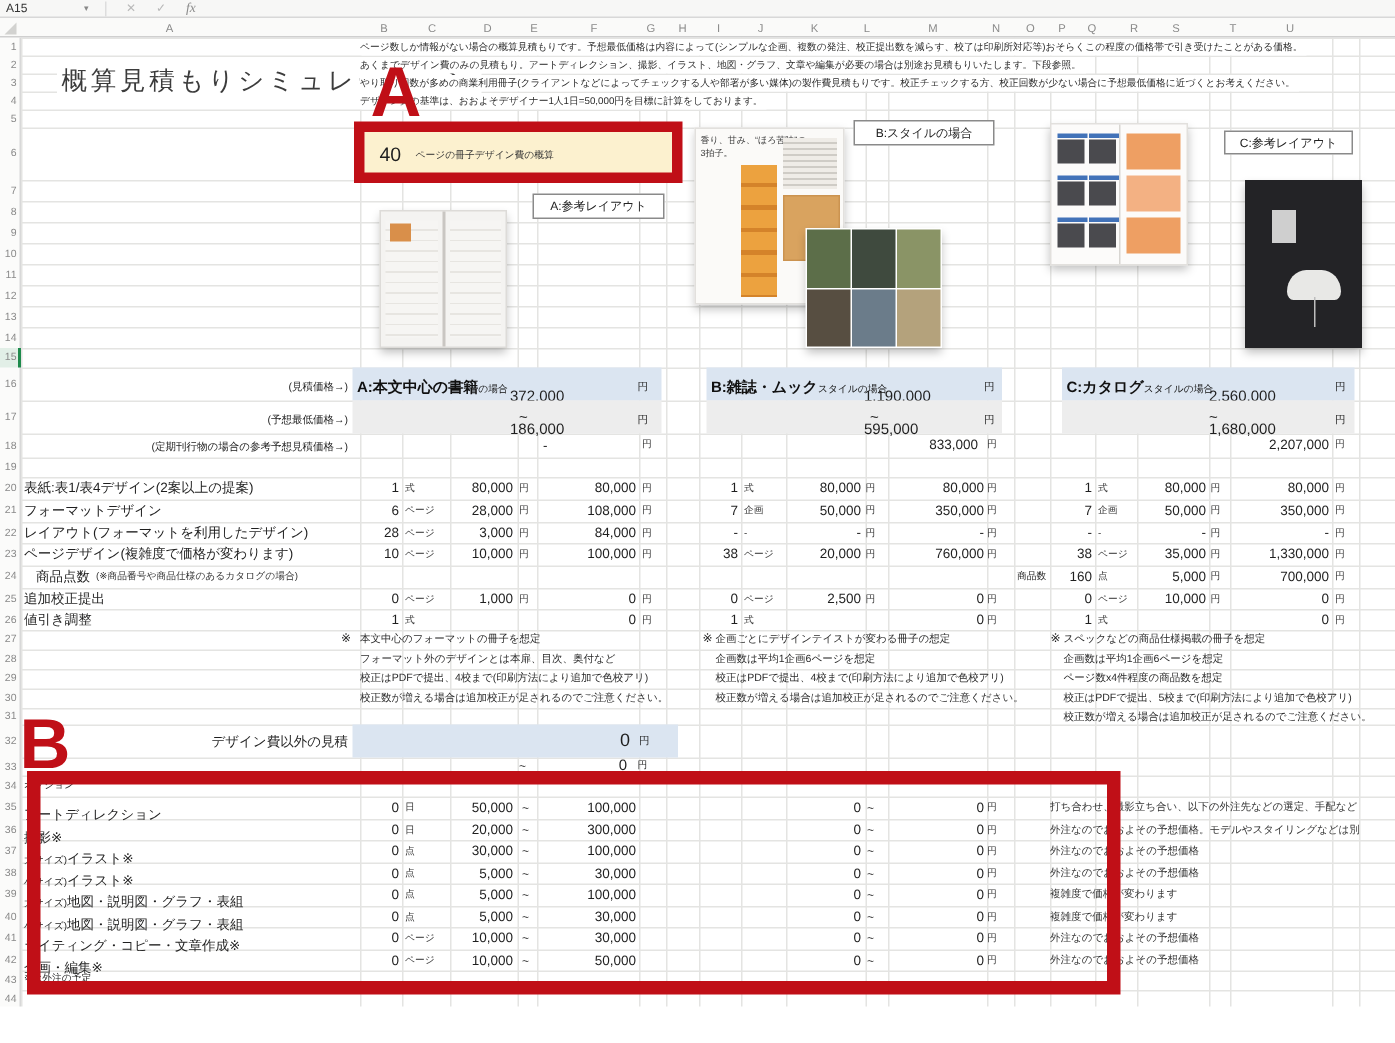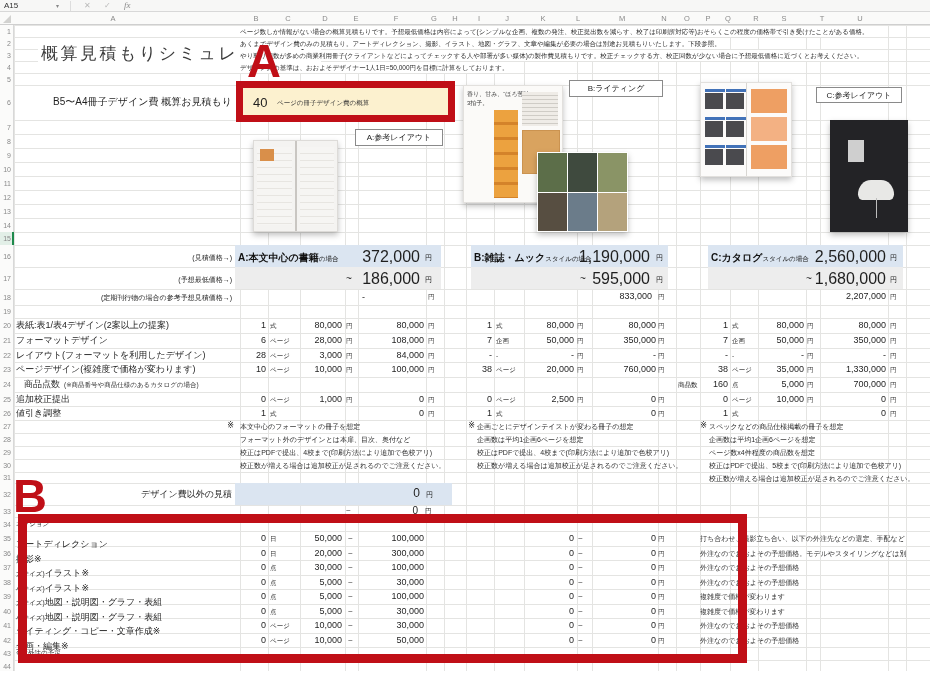--- a/index.html
+++ b/index.html
@@ -56,21 +56,21 @@
   .nmkC{left:693px;width:14px;text-align:right;font-size:8px;top:2px}
   .ntxC{left:709px;font-size:7px;top:3px;color:#2b2b2b}
 
   
   .band{position:absolute;top:0;height:100%;z-index:1}
   .bandA{left:235px;width:206px} .bandB{left:471px;width:197px} .bandC{left:708px;width:195px}
   .blue{background:var(--blue)} .grey{background:var(--grey)}
   .slbl{position:absolute;font-size:7px;text-align:right;color:#222;z-index:2}
   .stitle{position:absolute;top:6px;font-size:10px;font-weight:bold;color:#111;z-index:2}
   .ssub{font-size:6.5px;font-weight:normal}
-  .sprice{position:absolute;top:3px;font-size:16px;text-align:right;z-index:2}
+  .sprice{position:absolute;top:14px;font-size:10px;text-align:left;z-index:2}
   .syen{position:absolute;top:8px;font-size:7px;z-index:2}
   .stld{position:absolute;top:6px;font-size:10px;z-index:2}
   .spA{left:340px;width:80px} .syA{left:425px}
   .spB{left:576px;width:74px} .syB{left:656px}
   .spC{left:806px;width:80px} .syC{left:890px}
 
   
   .intro{position:absolute;left:240px;font-size:6.5px;color:#2b2b2b;background:#fff;line-height:11px;height:11px;padding-right:3px;z-index:2;white-space:nowrap}
   .sheet-title{position:absolute;left:38px;top:40px;font-size:17px;letter-spacing:2.5px;color:#3c3c3c;background:#fff;padding:2px 3px;z-index:2;white-space:nowrap}
   .hdr-label{position:absolute;left:20px;top:95px;width:212px;text-align:right;font-size:10px;z-index:2;white-space:nowrap}
@@ -271,21 +271,20 @@
       <div class="gh" style="top: 681px; left: 14px; width: 916px;"></div>
       <div class="gh" style="top: 690px; left: 14px; width: 916px;"></div>
     </div>
 
   <div class="sheet-title">概算見積もりシミュレーション</div>
   <div class="intro" style="top:26px">ページ数しか情報がない場合の概算見積もりです。予想最低価格は内容によって(シンプルな企画、複数の発注、校正提出数を減らす、校了は印刷所対応等)おそらくこの程度の価格帯で引き受けたことがある価格。</div>
   <div class="intro" style="top:38px">あくまでデザイン費のみの見積もり。アートディレクション、撮影、イラスト、地図・グラフ、文章や編集が必要の場合は別途お見積もりいたします。下段参照。</div>
   <div class="intro" style="top:50px">やり取り回数が多めの商業利用冊子(クライアントなどによってチェックする人や部署が多い媒体)の製作費見積もりです。校正チェックする方、校正回数が少ない場合に予想最低価格に近づくとお考えください。</div>
   <div class="intro" style="top:62px">デザイン費の基準は、おおよそデザイナー1人1日=50,000円を目標に計算をしております。</div>
 
-  <div class="hdr-label">B5〜A4冊子デザイン費 概算お見積もり</div>
   <div class="ycell">
     <span class="pages">40</span>
     <span class="pnote">ページの冊子デザイン費の概算</span>
   </div>
 
   <div class="imgA shadow">
     <div class="pg">
         <span class="ph1"></span>
       </div>
     <div class="spine"></div>
@@ -326,21 +325,21 @@
     <span class="org" style="left:50px;top:34px;width:36px;height:24px;background:#f3b183"></span>
     <span class="org" style="left:50px;top:62px;width:36px;height:24px"></span>
   </div>
   <div class="imgC2 shadow">
     <span class="shirt"></span>
     <span class="umb"></span>
     <span class="pole"></span>
   </div>
 
   <div class="reflab" style="left:355px;top:129px;width:88px;height:17px">A:参考レイアウト</div>
-  <div class="reflab" style="left:569px;top:80px;width:94px;height:17px">B:ライティング</div>
+  <div class="reflab" style="left:569px;top:80px;width:94px;height:17px">B:スタイルの場合</div>
   <div class="reflab" style="left:816px;top:87px;width:86px;height:16px">C:参考レイアウト</div>
 
   <div class="irow" style="top:245px;height:22px">
     <div class="band bandA blue"></div>
     <div class="band bandB blue"></div>
     <div class="band bandC blue"></div>
     <span class="slbl" style="left:90px;width:142px;top:8px">(見積価格→)</span>
     <span class="stitle" style="left:238px"><span>A:本文中心の書籍</span><span class="ssub">の場合</span></span>
     <span class="sprice spA">372,000</span>
     <span class="syen syA">円</span>

